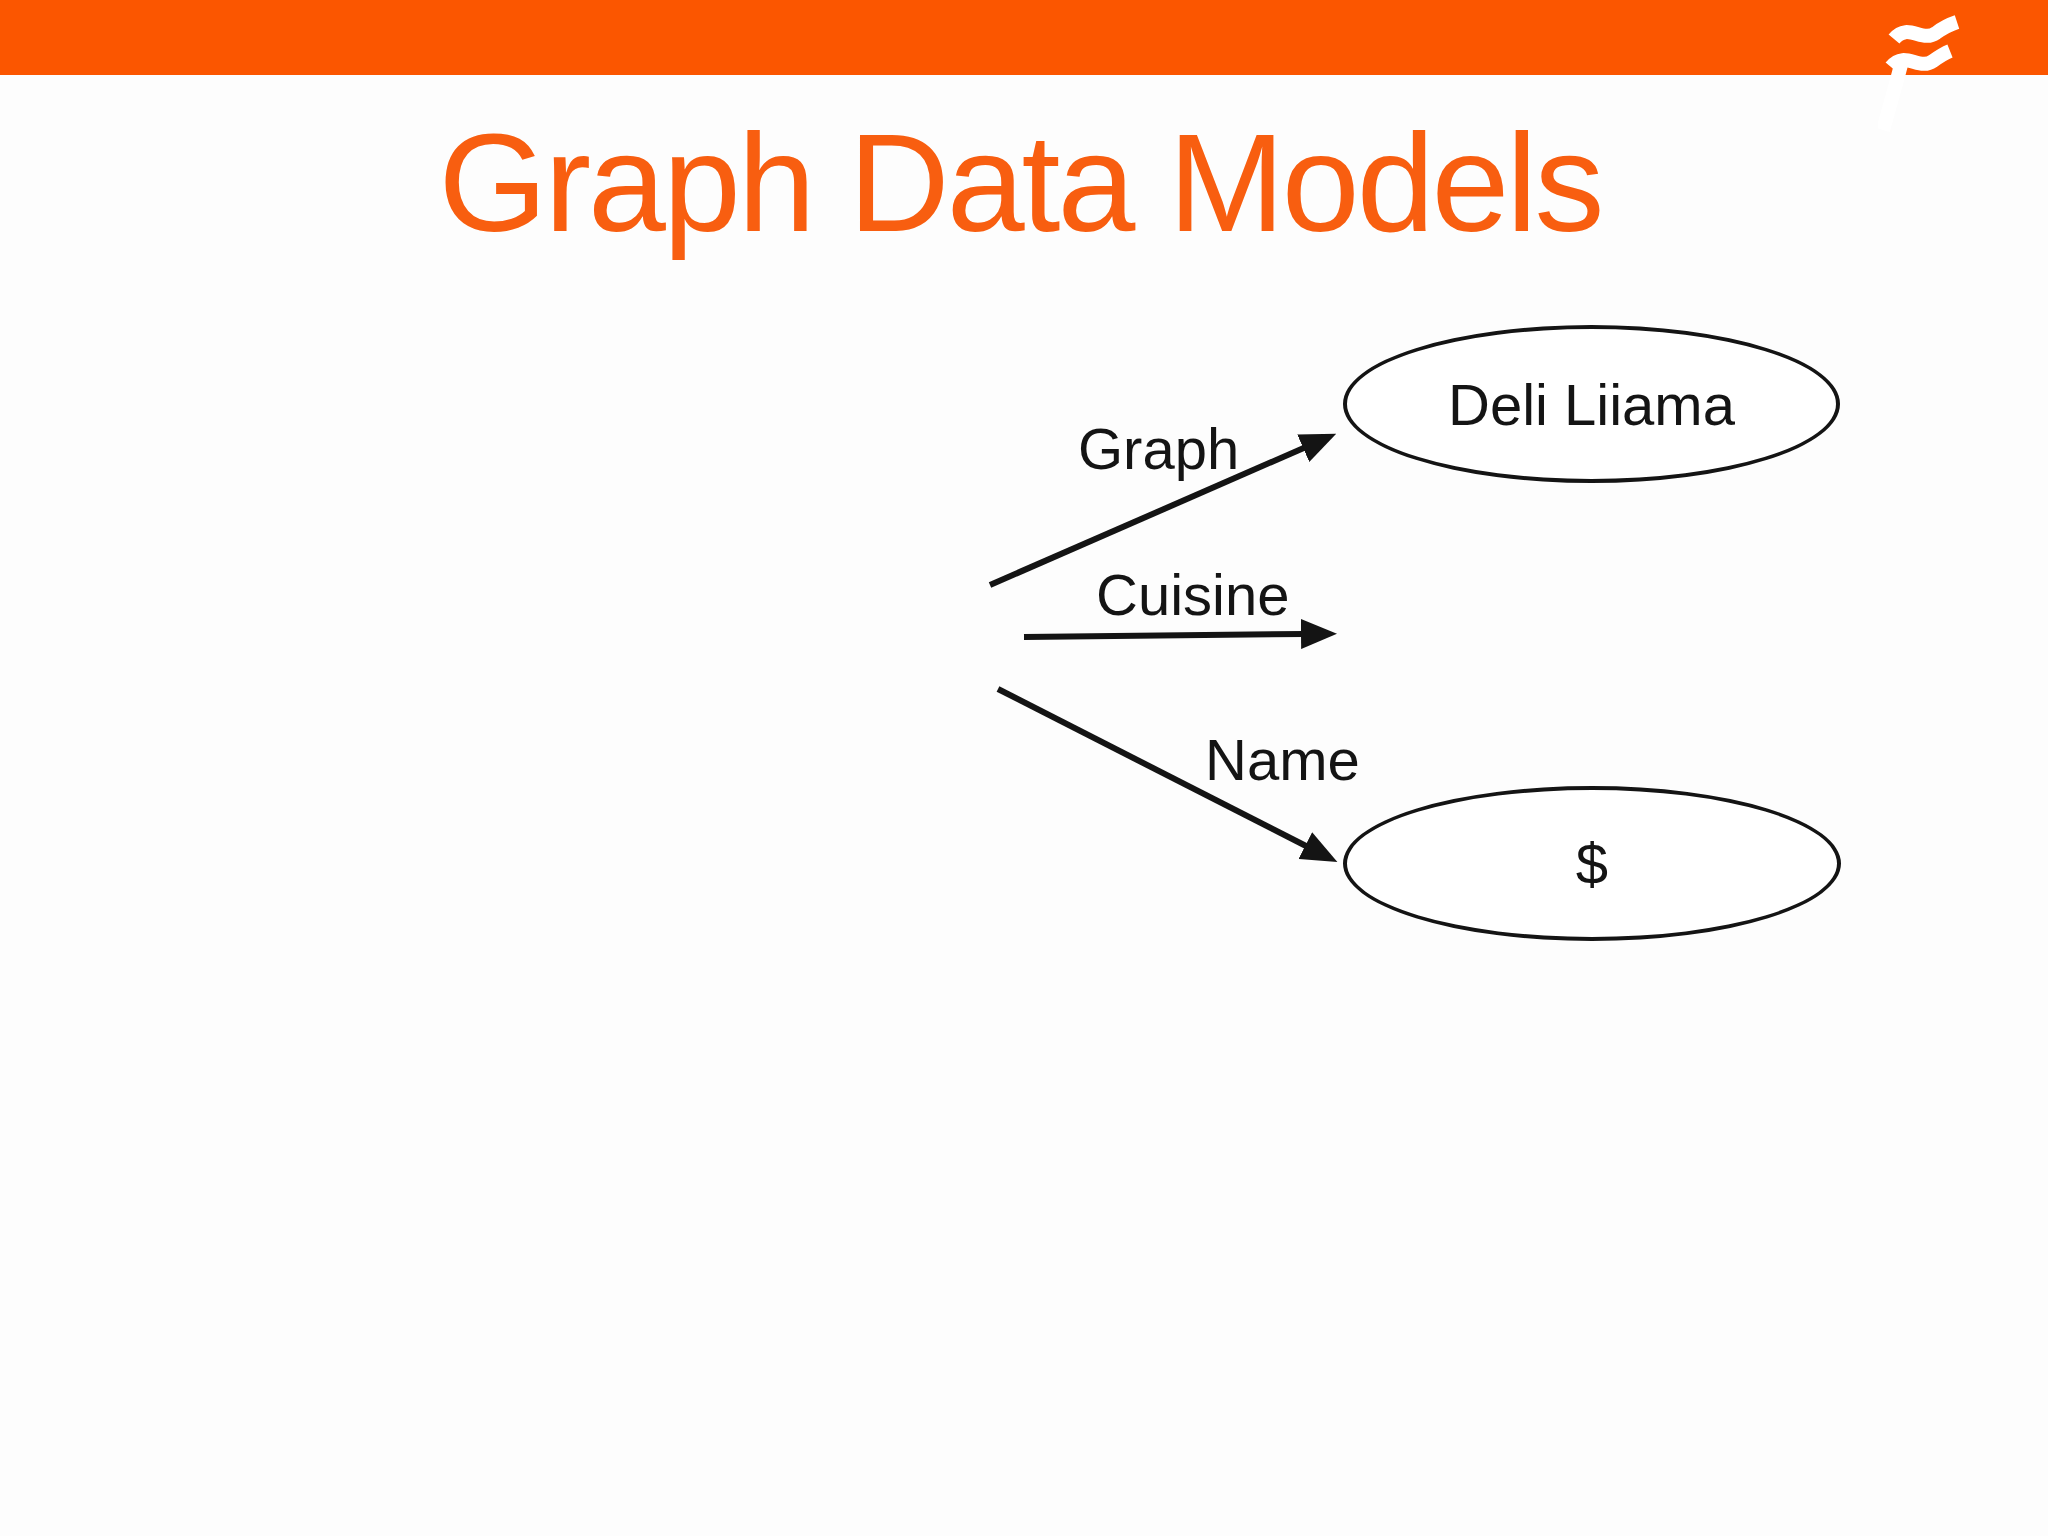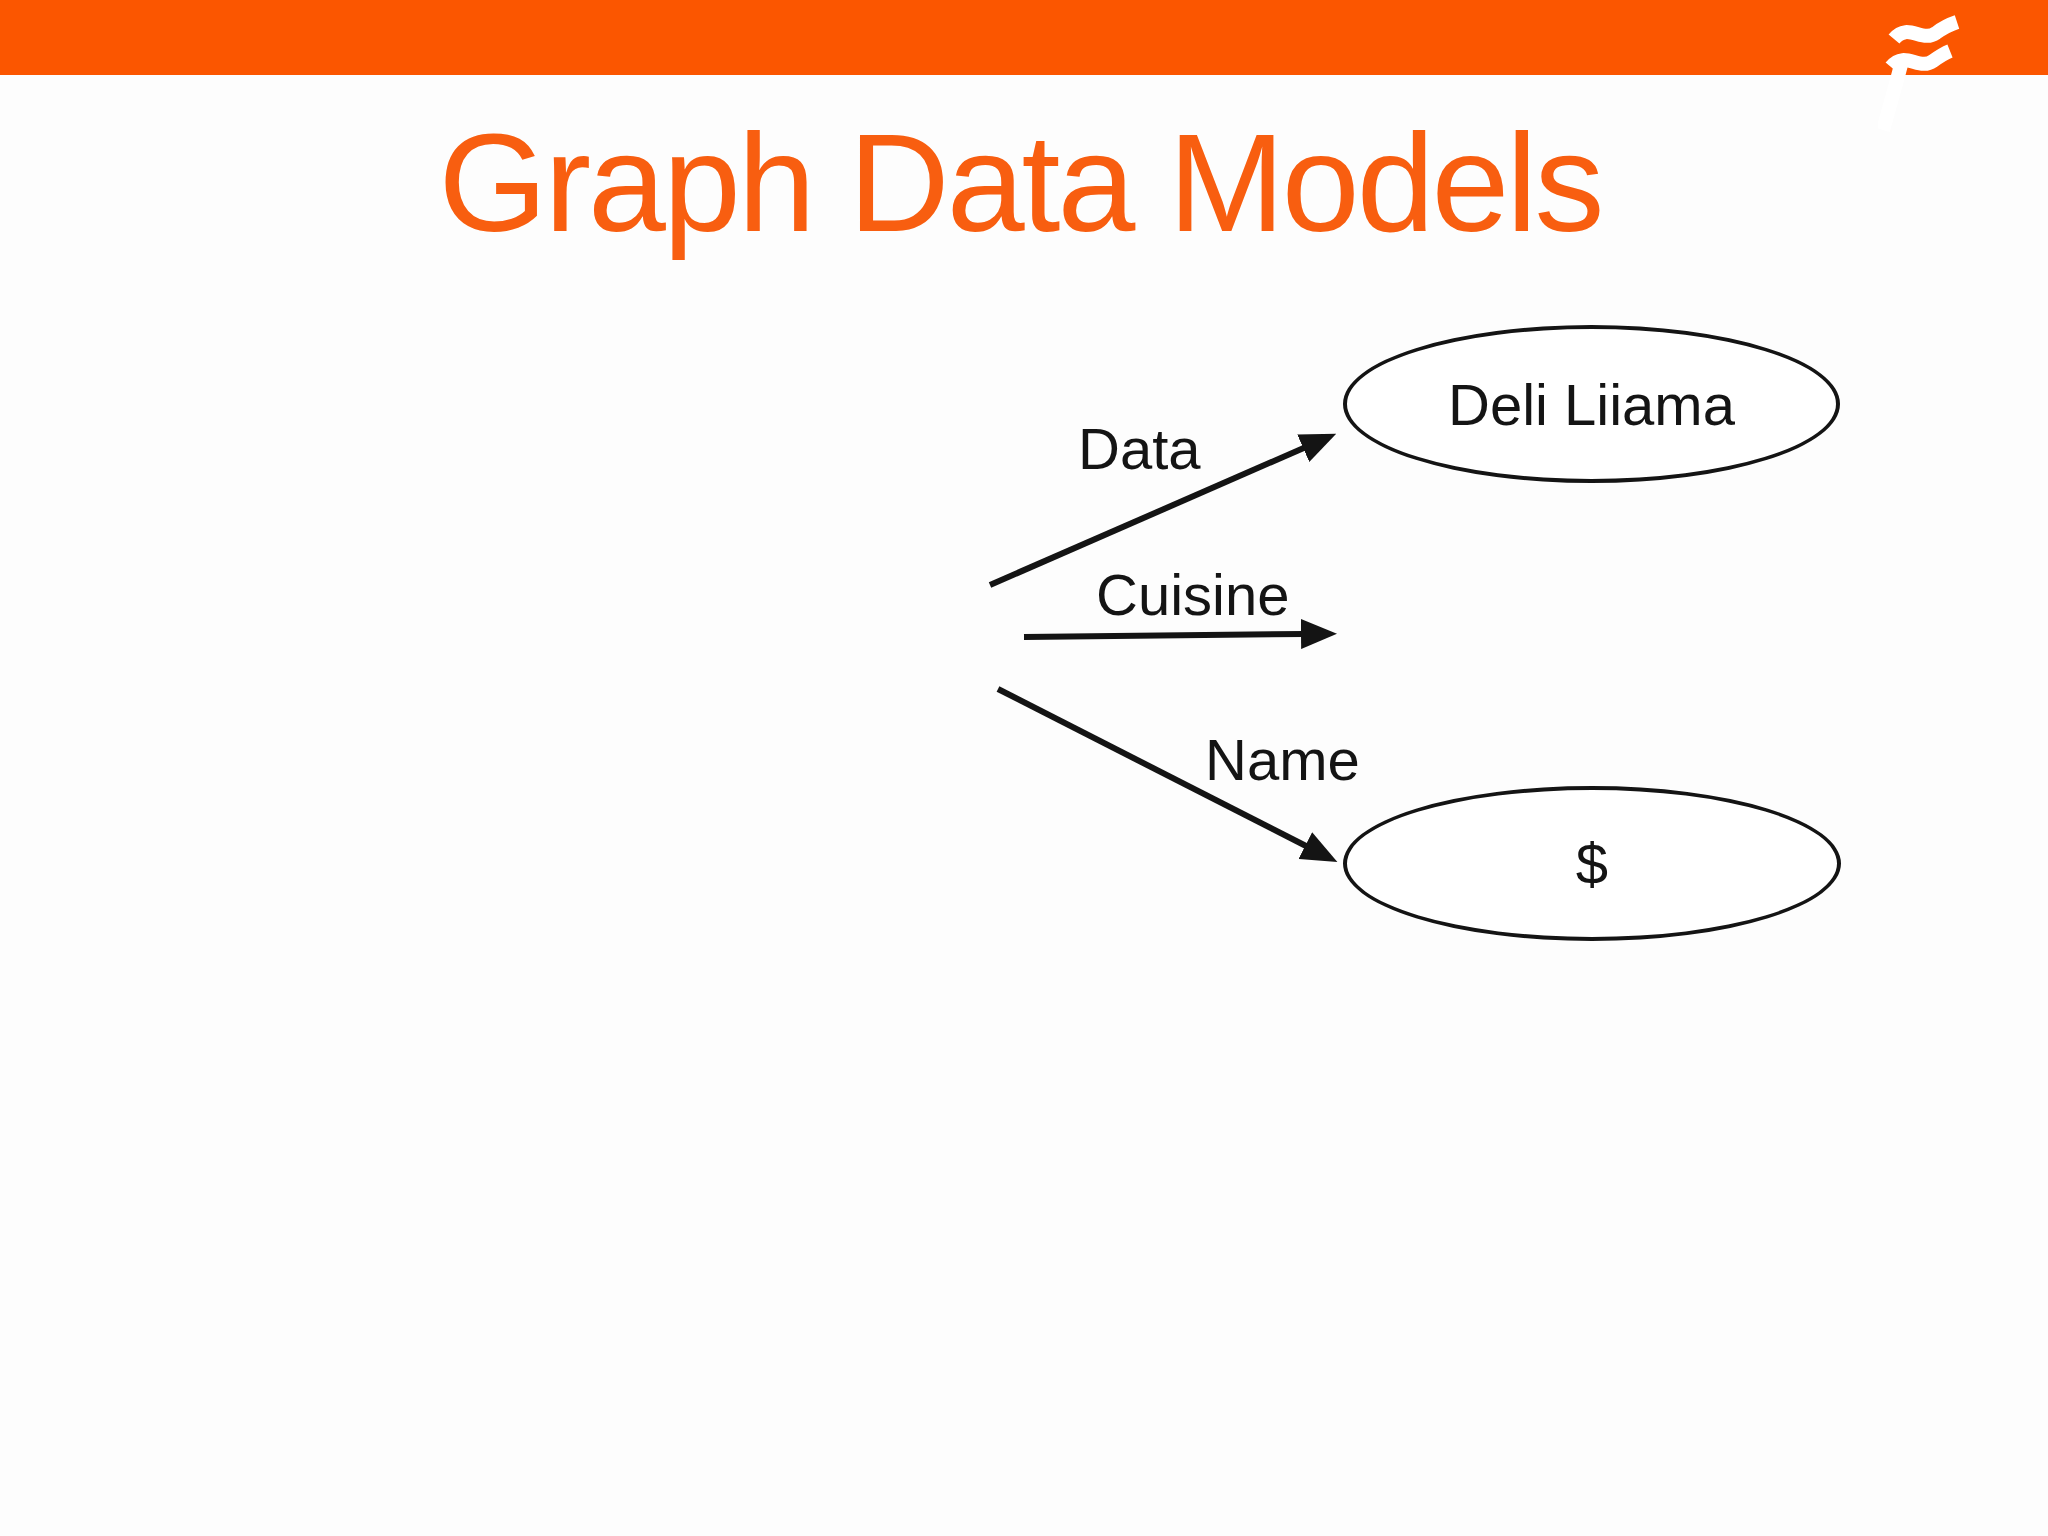--- a/index.html
+++ b/index.html
@@ -92,20 +92,20 @@
 
     <div class="node node-deli-liiama">
       <span>Deli Liiama</span>
     </div>
 
 
     <div class="node node-price">
       <span>$</span>
     </div>
 
-    <div class="edge-label edge-label-name">Data</div>
+    <div class="edge-label edge-label-name">Graph</div>
 
     <div class="edge-label edge-label-cuisine">Cuisine</div>
 
     <div class="edge-label edge-label-price">Name</div>
 
   </div>
 </div>
 
 </body></html>

